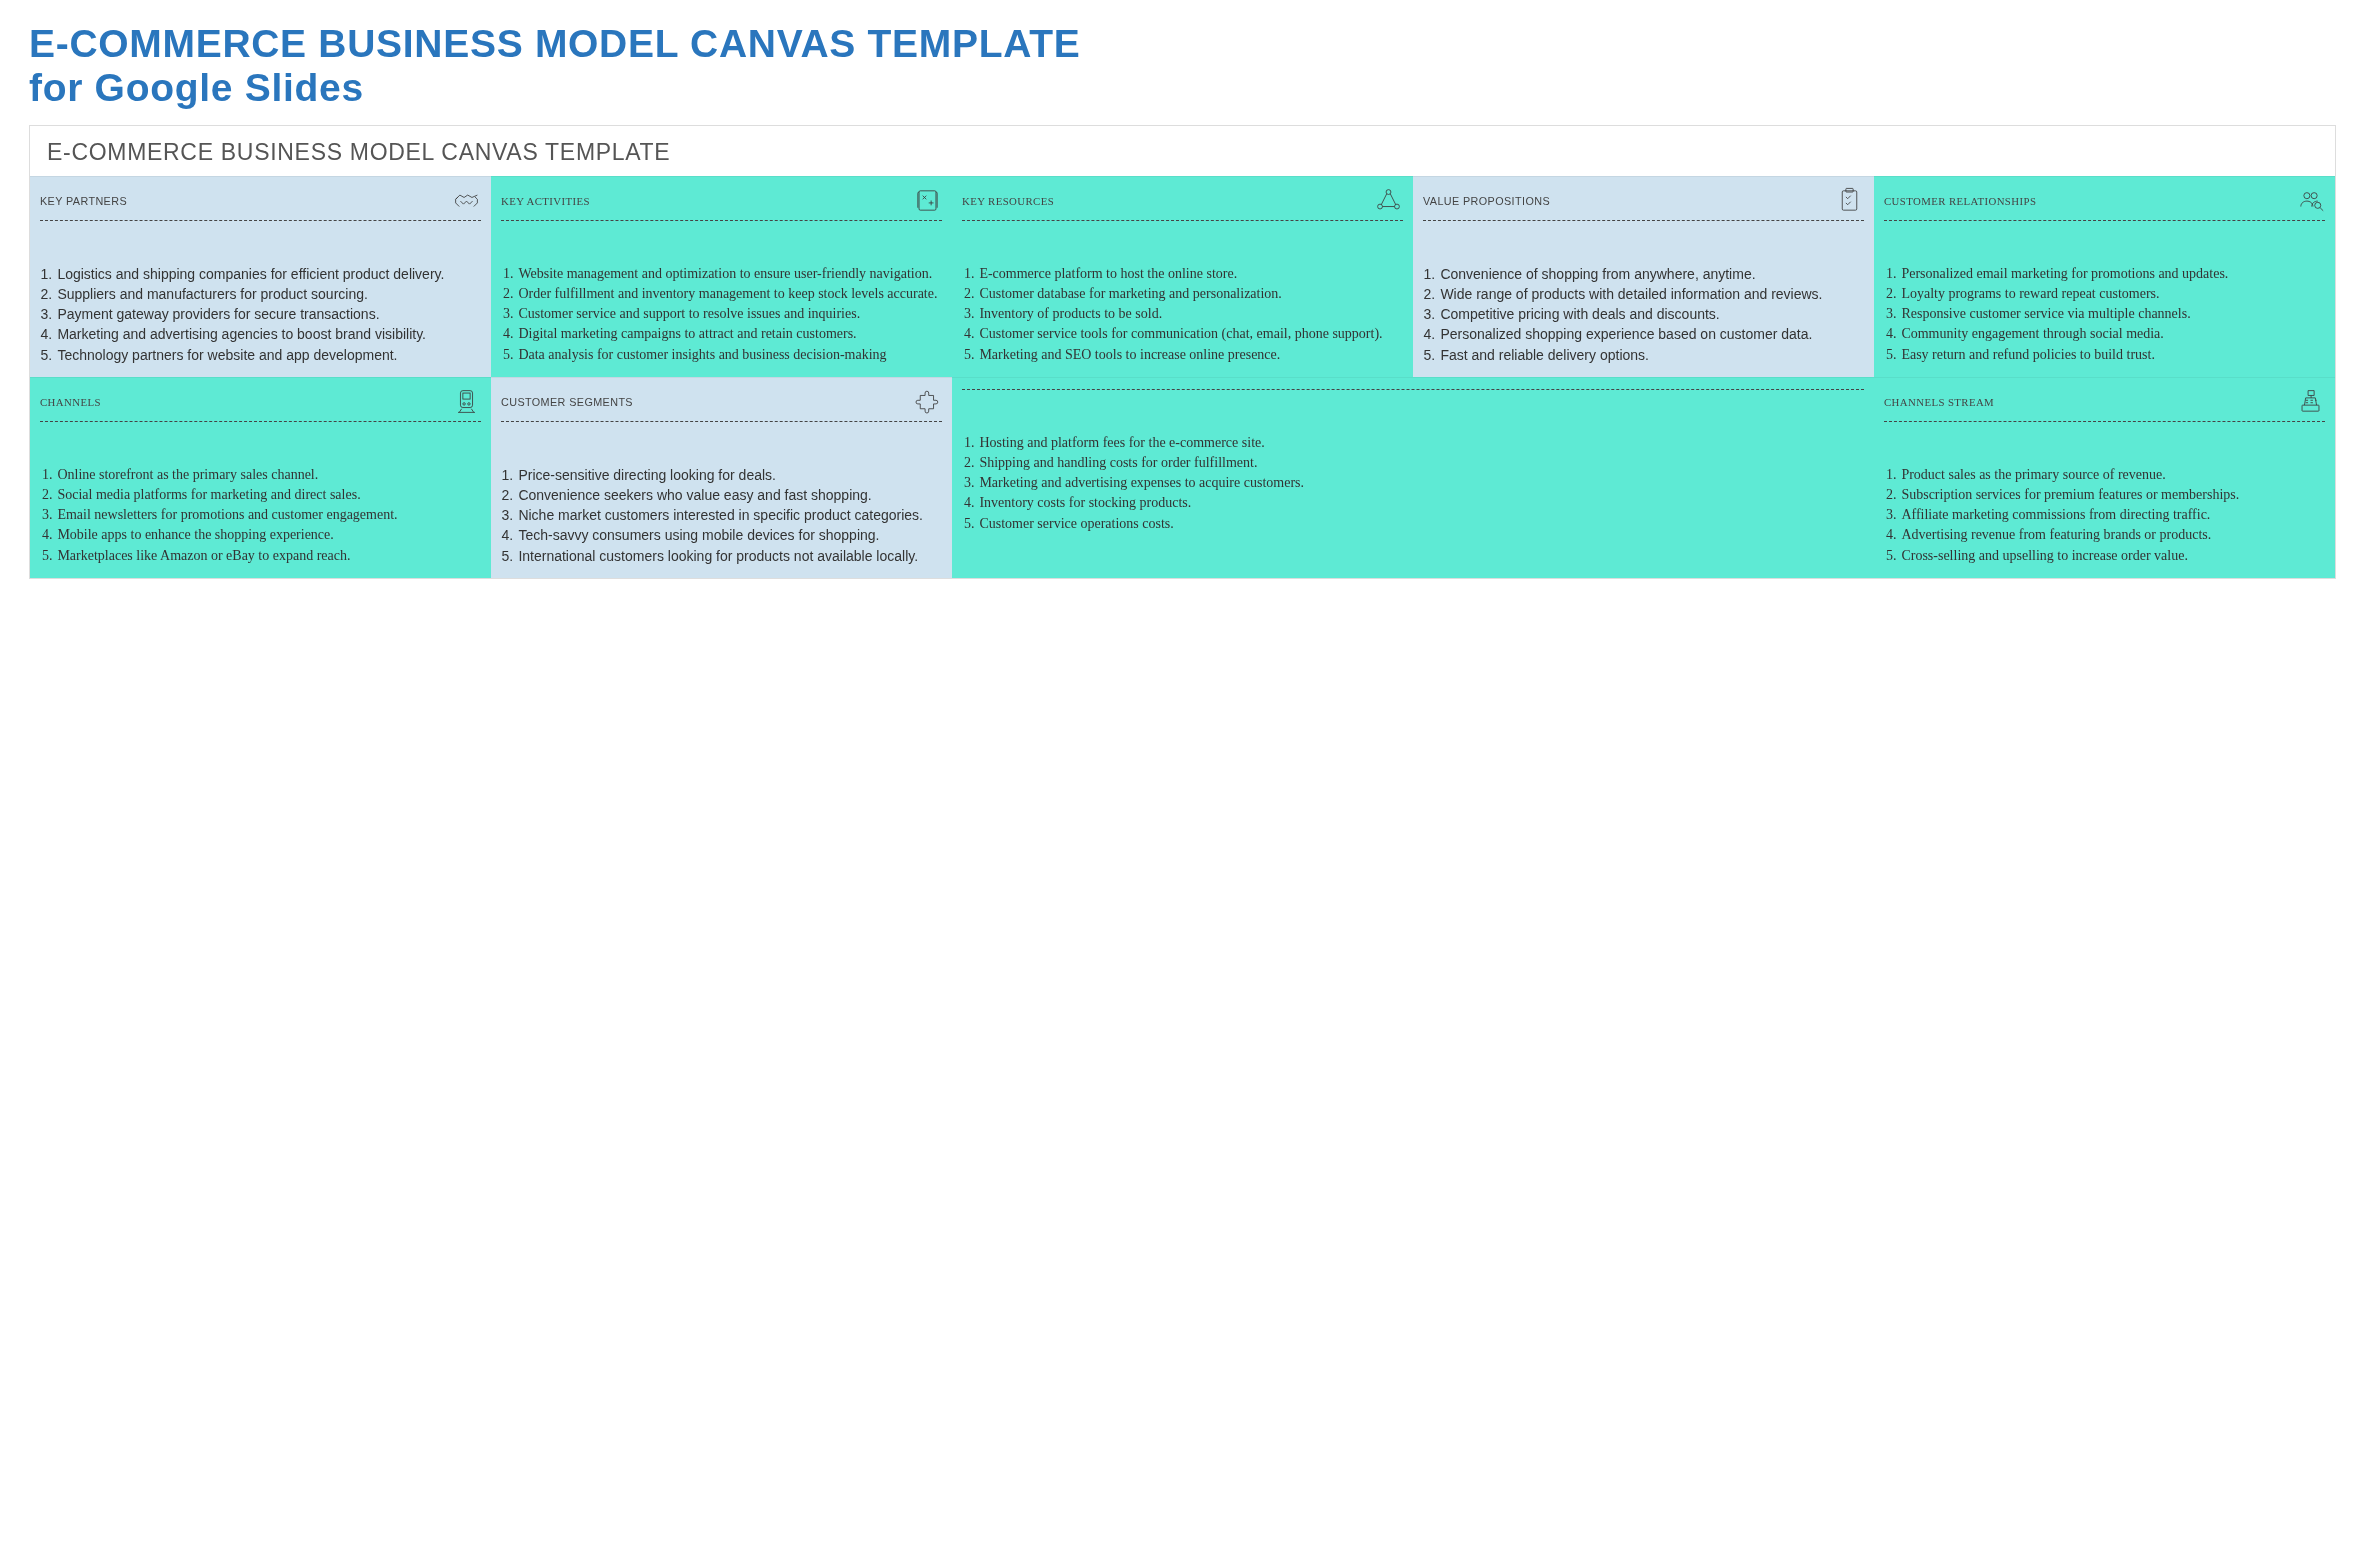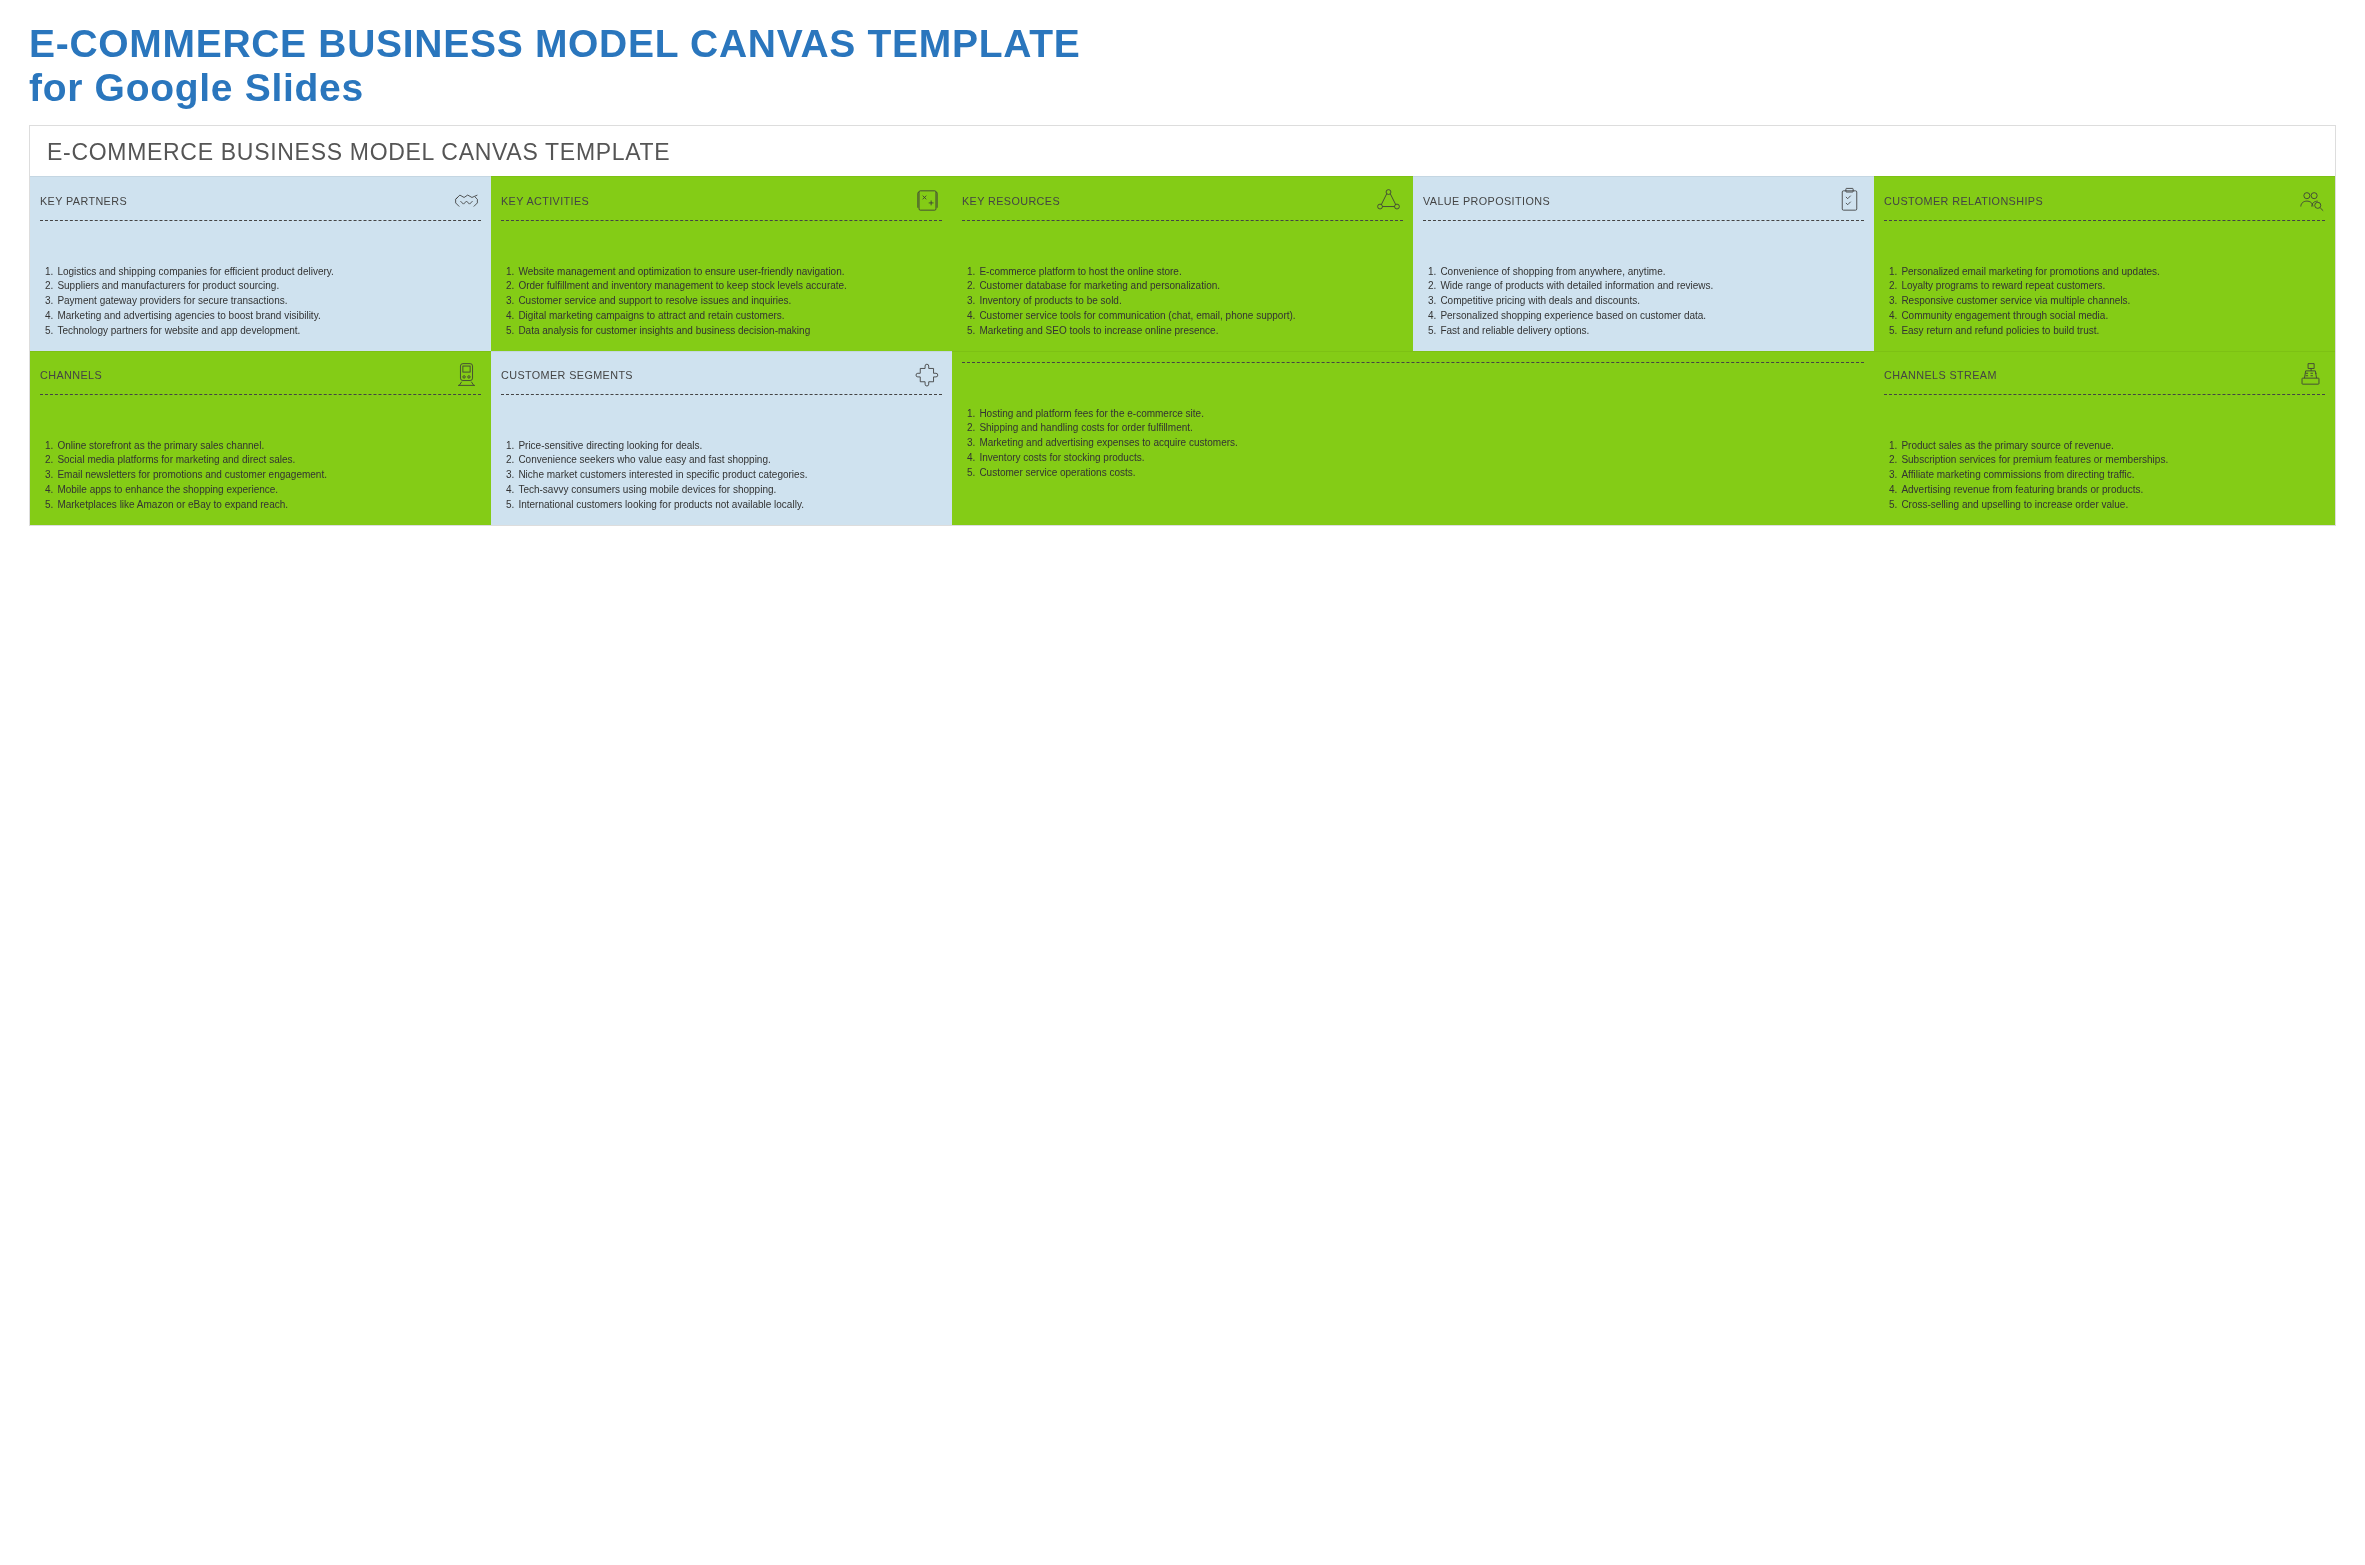--- a/index.html
+++ b/index.html
@@ -30,21 +30,21 @@
   }
   .grid {
     display: grid;
     grid-template-columns: repeat(5, 1fr);
   }
   .cell {
     padding: 7.2px 10px 11.5px;
     border-top: 0.7px solid rgba(0,0,0,0.05);
   }
   .blue  { background: #cfe2ef; }
-  .green { background: #84cc16; }
+  .green { background: #5eead4; font-family: Liberation Serif, serif; }
   .cell-head {
     display: flex;
     align-items: center;
     justify-content: space-between;
     min-height: 32px;
     gap: 21px;
   }
   .cell-head h3 {
     font-size: 10.8px;
     font-weight: 400;
@@ -62,21 +62,21 @@
   }
   .icon svg { width: 100%; height: 100%; stroke: #3a3a3a; stroke-width: 1.4; fill: none; }
   hr.dash {
     border: none;
     border-top: 1.4px dashed #444;
     margin: 2.9px 0 7.2px;
   }
   ol {
     list-style: decimal;
     padding-left: 16px;
-    font-size: 10px;
+    font-size: 14px;
     color: #333;
     line-height: 1.35;
     margin-top: 44px;
   }
   ol li { margin-bottom: 1.4px; padding-left: 1.4px; }
   .span2 { grid-column: span 2; }
 </style>
 </head>
 <body>
 

